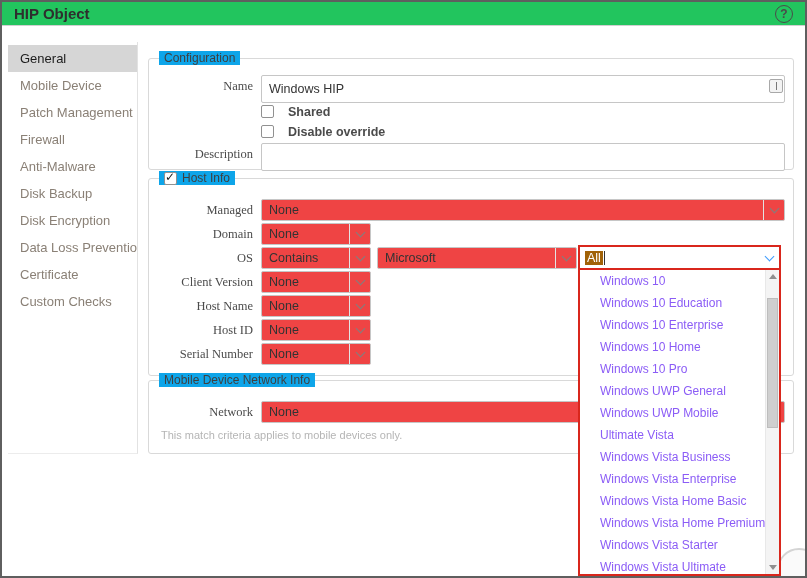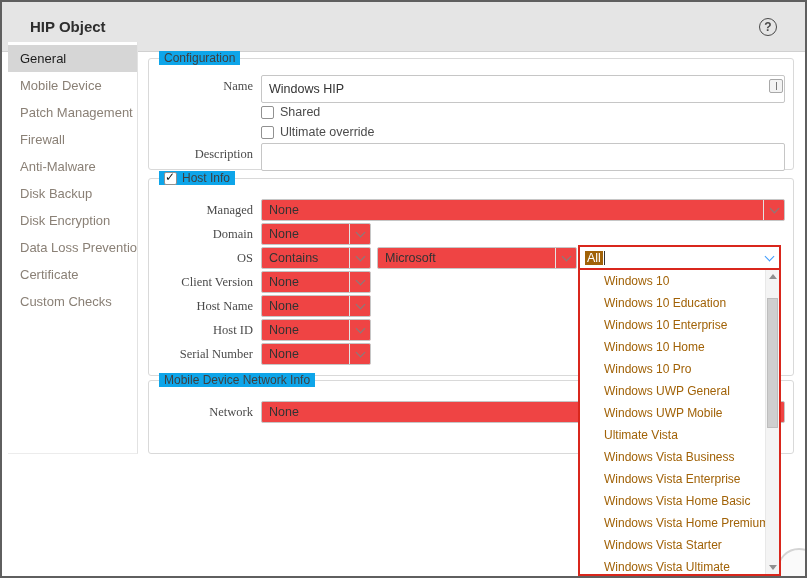--- a/index.html
+++ b/index.html
@@ -3,23 +3,23 @@
 <meta charset="utf-8">
 <style>
   html,body { margin:0; padding:0; background:#ffffff; }
   .window {
     position:relative; width:807px; height:578px; box-sizing:border-box;
     border:2px solid #5f5f5f; background:#ffffff; overflow:hidden;
     font-family:"Liberation Sans","DejaVu Sans",sans-serif;
   }
   
   .titlebar {
-    position:absolute; left:0; top:0; right:0; height:50px;
-    background:#e5e5e5; border-bottom:1px solid #d0d0d0;
-    display:flex; align-items:center; padding:0 28px; box-sizing:border-box;
+    position:absolute; left:0; top:0; right:0; height:24px;
+    background:#22c55e; border-bottom:1px solid #d0d0d0;
+    display:flex; align-items:center; padding:0 12px; box-sizing:border-box;
   }
   .dialog-title { font-size:15px; font-weight:700; color:#2e2e2e; }
   .help-icon {
     margin-left:auto; width:18px; height:18px; border-radius:50%;
     border:1.6px solid #4a4a4a; color:#4a4a4a; font-size:12px; font-weight:700;
     display:flex; align-items:center; justify-content:center; box-sizing:border-box;
   }
   
   .sidebar {
     position:absolute; left:6px; top:40px; width:130px; height:412px;
@@ -56,21 +56,21 @@
   .input-icon::after { content:""; position:absolute; left:6px; top:2px; width:1px; height:8px; background:#777; }
   
   .cb {
     width:13px; height:13px; border:1px solid #919191; border-radius:2px;
     background:#fff; box-sizing:border-box; position:relative; flex:none;
   }
   .cb.checked::after {
     content:"\2713"; position:absolute; left:0px; top:-3px;
     font-size:12px; font-weight:700; color:#1a1a1a;
   }
-  .cb-row { position:absolute; display:flex; align-items:flex-end; gap:6px; }
+  .cb-row { position:absolute; display:flex; align-items:flex-start; gap:14px;font-weight:bold; }
   .cb-label { font-size:12.5px; color:#4b4b4b; }
   
   .sel {
     position:absolute; top:0; height:22px; box-sizing:border-box;
     border:1px solid #c6c6c6; border-radius:2px; background:#ef4444;
     display:flex; align-items:center; font-size:12.5px; color:#333;
   }
   .sel .txt { padding-left:7px; flex:1; white-space:nowrap; overflow:hidden; }
   .chev {
     width:20px; align-self:stretch; flex:none;
@@ -91,22 +91,22 @@
   .combo .selection { background:#a16207; color:#fff; font-size:12.5px; padding:0 2px; }
   .combo .caret { width:1px; height:14px; background:#333; margin-left:1px; }
   
   .hint { position:absolute; left:12px; top:48px; font-size:11px; color:#b5b5b5; }
   
   .os-list {
     position:absolute; left:576px; top:266px; width:203px; height:308px; box-sizing:border-box;
     border:2px solid #d9261c; background:#fff; z-index:10; overflow:hidden;
   }
   .os-item {
-    height:22px; line-height:22px; padding-left:24px; padding-right:18px;
-    font-size:12px; color:#a16207; white-space:nowrap; overflow:hidden;
+    height:22px; line-height:22px; padding-left:12px; padding-right:18px;
+    font-size:12px; color:#8b5cf6; white-space:nowrap; overflow:hidden;margin-left:8px;
   }
   
   .sb {
     position:absolute; top:0; right:0; bottom:0; width:14px;
     background:#f4f4f4; border-left:1px solid #e8e8e8; box-sizing:border-box;
   }
   .sb-up {
     position:absolute; top:4px; left:3px; width:0; height:0;
     border-left:4px solid transparent; border-right:4px solid transparent;
     border-bottom:5px solid #8f8f8f;
@@ -158,21 +158,21 @@
       <span class="input-icon"></span>
     </div>
 
     <div class="cb-row" style="left:112px; top:46px;">
       <span class="cb"></span>
       <span class="cb-label">Shared</span>
     </div>
 
     <div class="cb-row" style="left:112px; top:66px;">
       <span class="cb"></span>
-      <span class="cb-label">Ultimate override</span>
+      <span class="cb-label">Disable override</span>
     </div>
 
     <div class="frow" style="top:84px;">
       <span class="flabel">Description</span>
       <input class="tinput w-full" value="" style="">
     </div>
   </div>
 
   <div class="group" style="left:146px; top:176px; width:644px; height:196px;">
     <div class="legend">
@@ -250,20 +250,21 @@
     <div class="legend">Mobile Device Network Info</div>
 
     <div class="frow" style="top:20px;">
       <span class="flabel">Network</span>
       <div class="sel" style="left:112px; width:524px;">
         <span class="txt">None</span>
         <span class="chev"></span>
       </div>
     </div>
 
+    <div class="hint">This match criteria applies to mobile devices only.</div>
   </div>
 
   <div class="os-list">
     <div class="os-item">Windows 10</div>
     <div class="os-item">Windows 10 Education</div>
     <div class="os-item">Windows 10 Enterprise</div>
     <div class="os-item">Windows 10 Home</div>
     <div class="os-item">Windows 10 Pro</div>
     <div class="os-item">Windows UWP General</div>
     <div class="os-item">Windows UWP Mobile</div>

